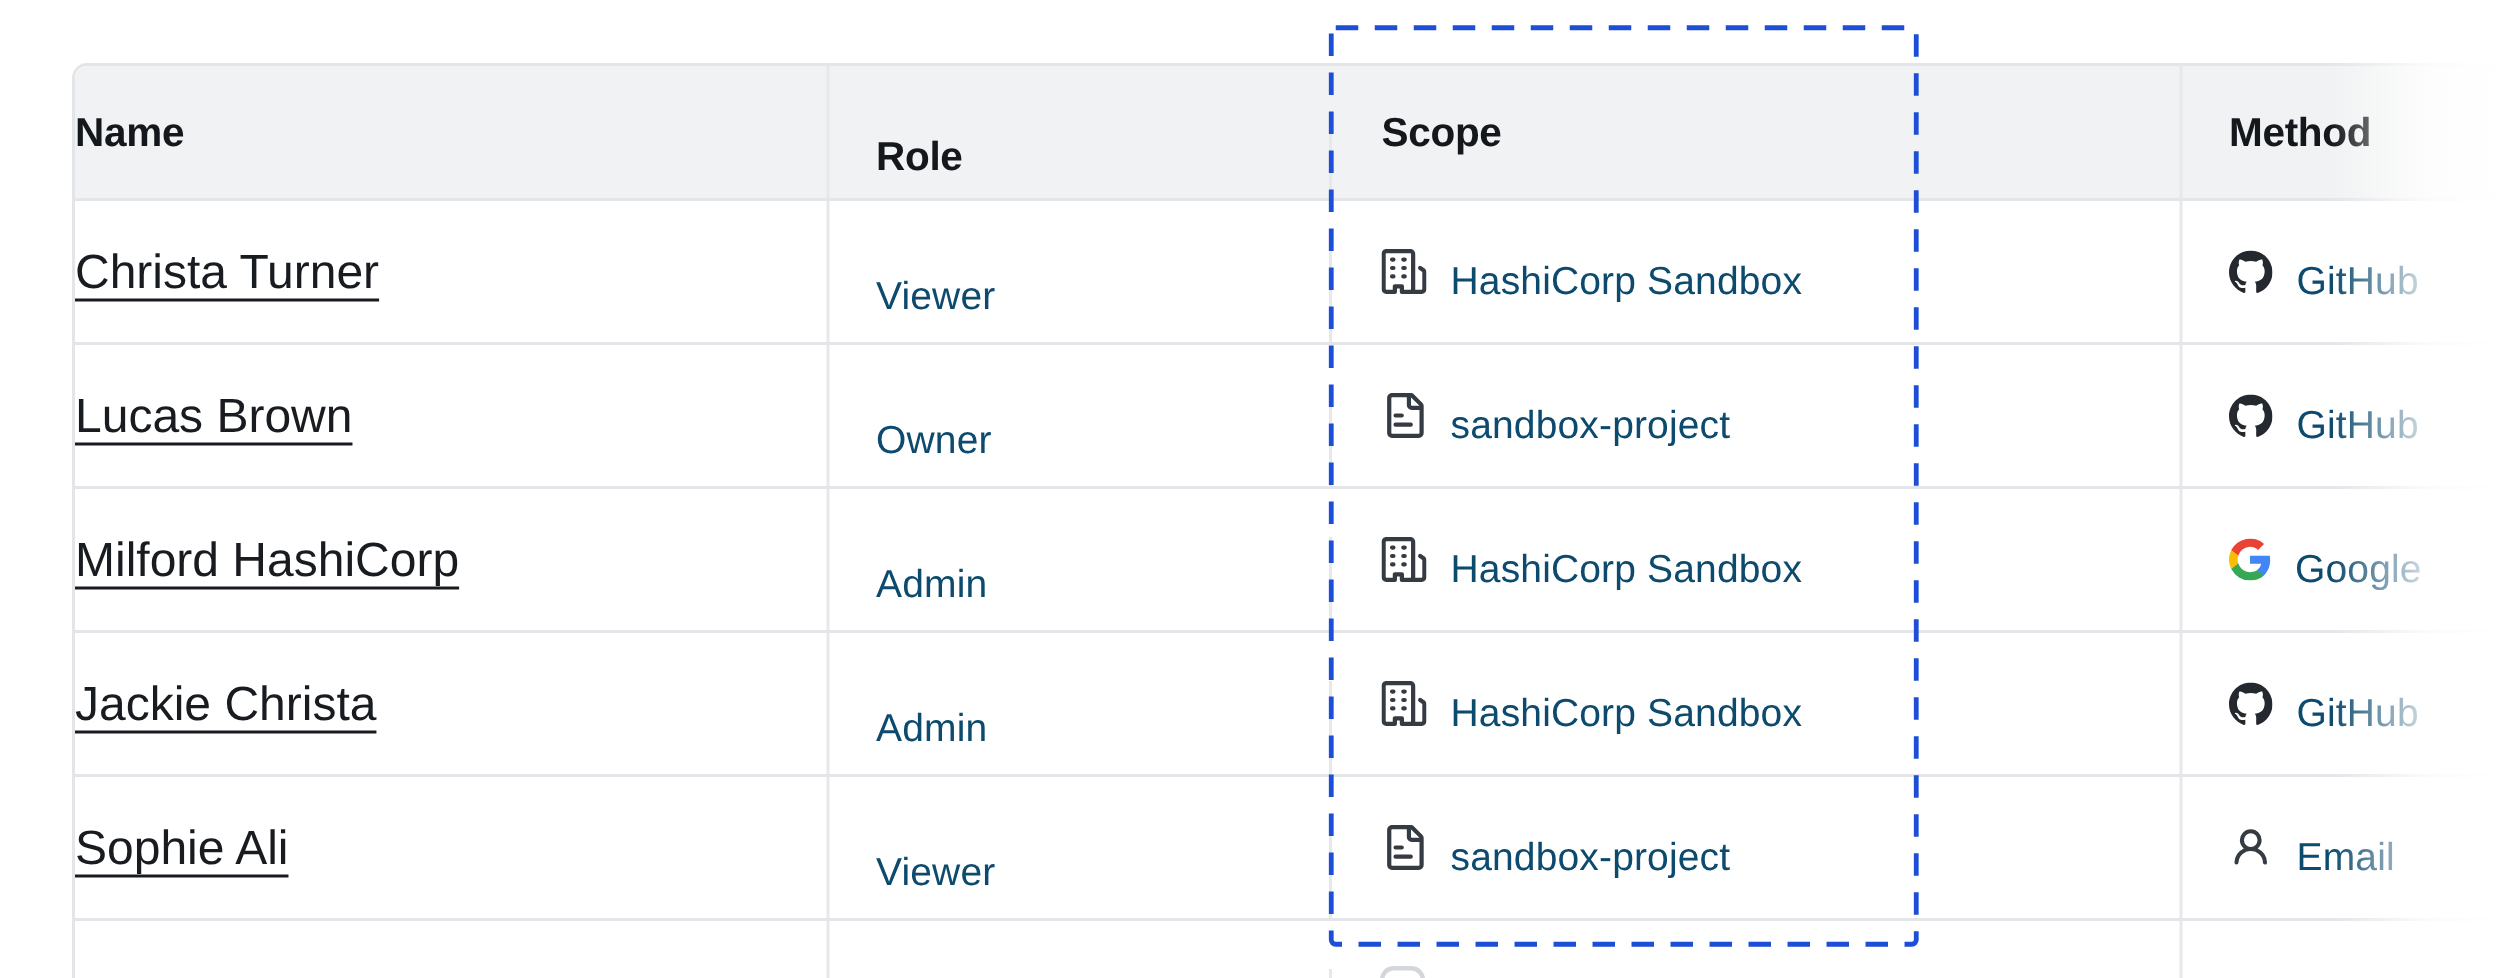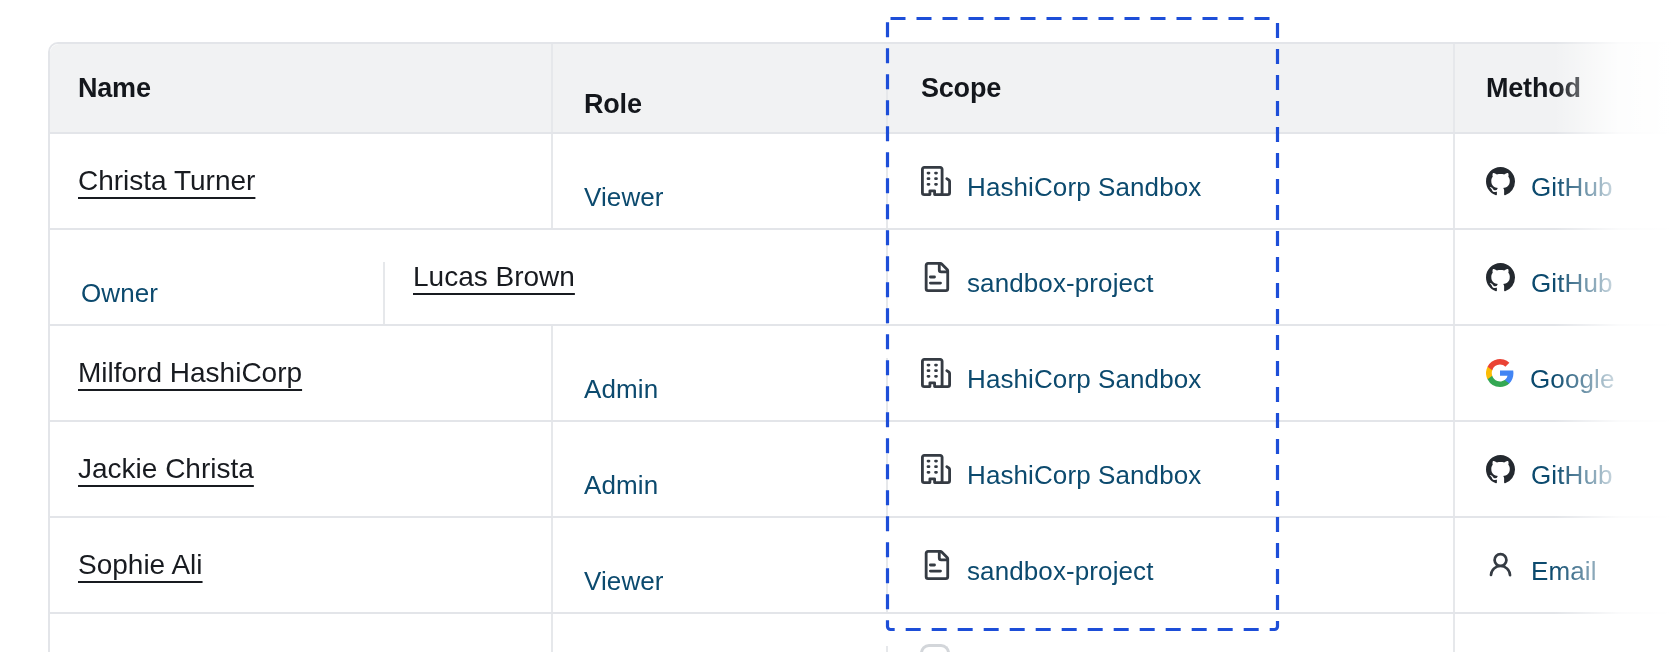--- a/index.html
+++ b/index.html
@@ -13,28 +13,28 @@
   .hrow { display:flex; height:88px; background:#f1f2f3; border-radius:9px 9px 0 0; }
   .brow { display:flex; height:96px; border-top:2px solid #e3e5e9; background:#fff; }
   .brow.partial { height:110px; }
 
   .c-name   { width:503px; }
   .c-role   { width:335px; }
   .c-scope  { width:567px; }
   .c-method { flex:1; }
   .cell { display:flex; align-items:center; border-right:2px solid #e6e8eb; }
   .cell:last-child { border-right:none; }
-  .c-name   { padding-left:28px; }
+  .c-name   { }
   .c-role   { padding-left:31px;margin-top:32px; }
   .c-scope  { padding-left:33px; }
   .c-method { padding-left:31px; }
 
   .hrow .cell { font-size:27px; font-weight:700; color:#14171c; letter-spacing:-0.2px; }
 
-  .name-link { font-size:28px; color:#181b20; text-decoration:underline;
+  .name-link { font-size:32px; color:#181b20; text-decoration:underline;
                text-decoration-thickness:2px; text-underline-offset:7px; cursor:pointer; }
   .plain-txt { font-size:26px; color:#0c4a6e; letter-spacing:0.1px; }
 
   .icn { display:inline-flex; align-items:center; justify-content:center; flex:none; }
   .icn svg { display:block; }
   .icn + span { margin-left:16px;margin-top:12px; }
 
   .right-fade {
     position:absolute; top:0; right:0; width:118px; height:652px; pointer-events:none;
     background:linear-gradient(to right, rgba(255,255,255,0) 0%, rgba(255,255,255,0.85) 55%, #ffffff 100%);
@@ -109,25 +109,25 @@
       <span class="icn">
           <svg width="29" height="29" viewBox="0 0 16 16">
             <use href="#github16"></use>
           </svg>
         </span>
       <span class="plain-txt">GitHub</span>
     </div>
   </div>
 
   <div class="brow">
+    <div class="cell c-name">
+      <a class="name-link">Lucas Brown</a>
+    </div>
     <div class="cell c-role">
       <span class="plain-txt">Owner</span>
-    </div>
-    <div class="cell c-name">
-      <a class="name-link">Lucas Brown</a>
     </div>
     <div class="cell c-scope">
       <span class="icn">
           <svg width="30" height="30" viewBox="0 0 16 16">
             <use href="#file16"></use>
           </svg>
         </span>
       <span class="plain-txt">sandbox-project</span>
     </div>
     <div class="cell c-method">

